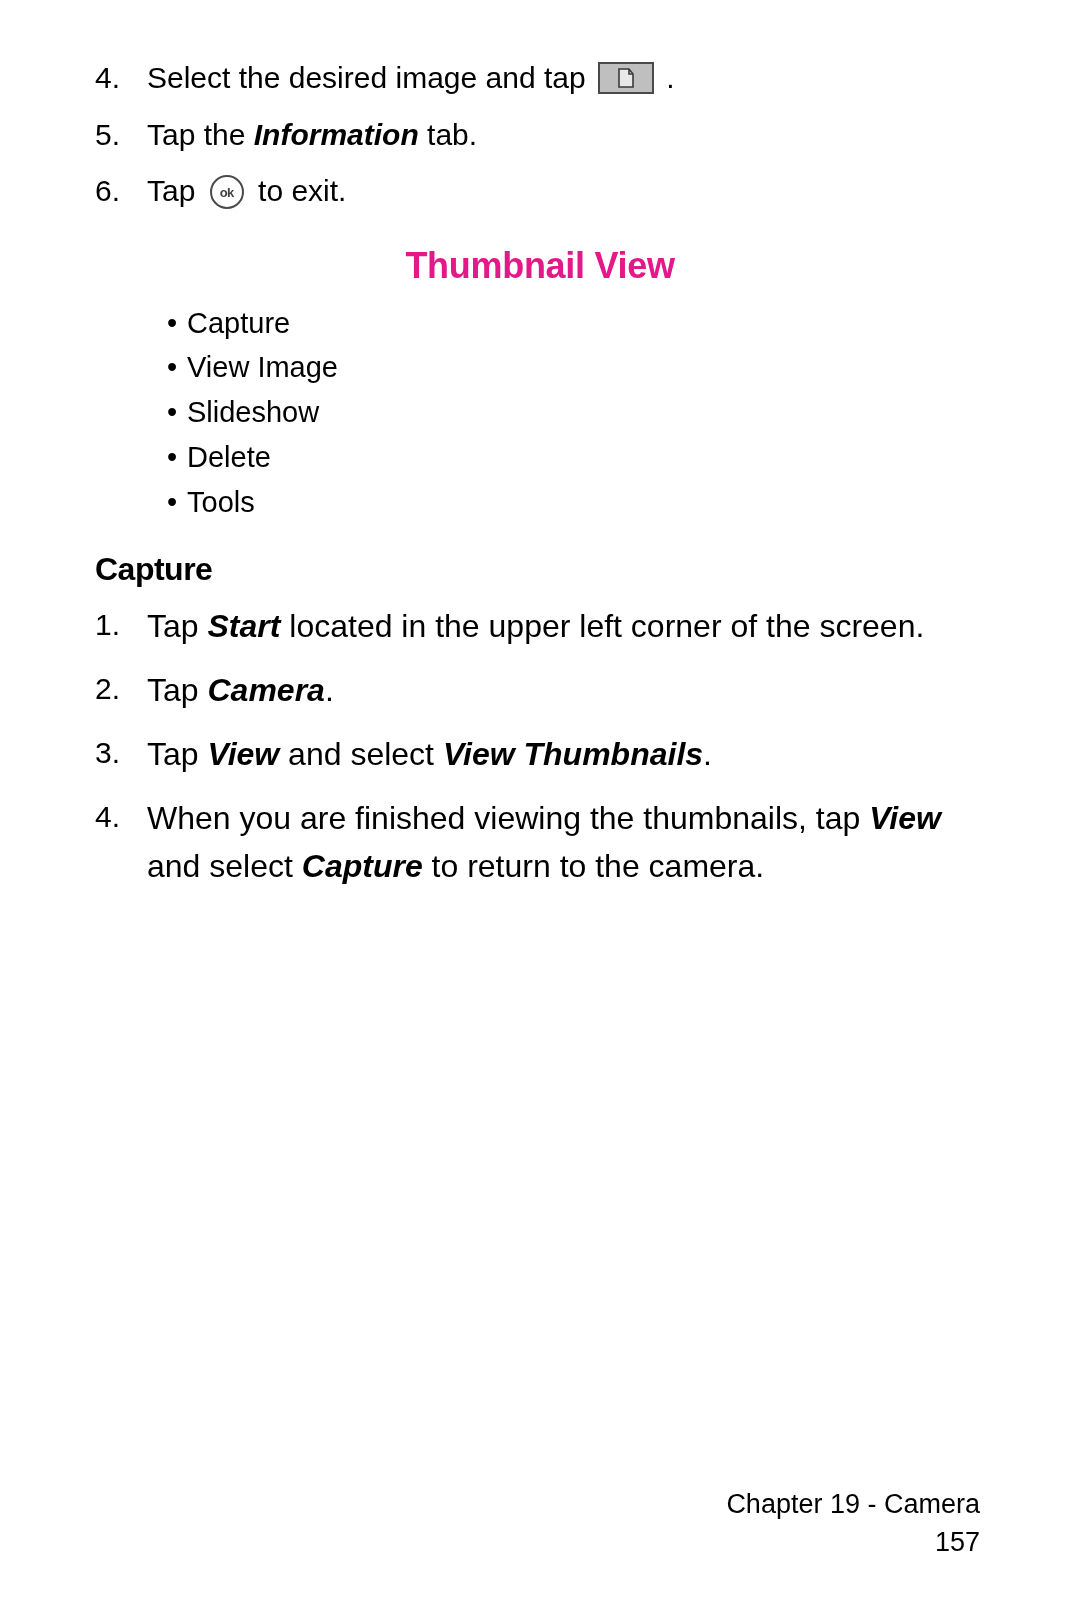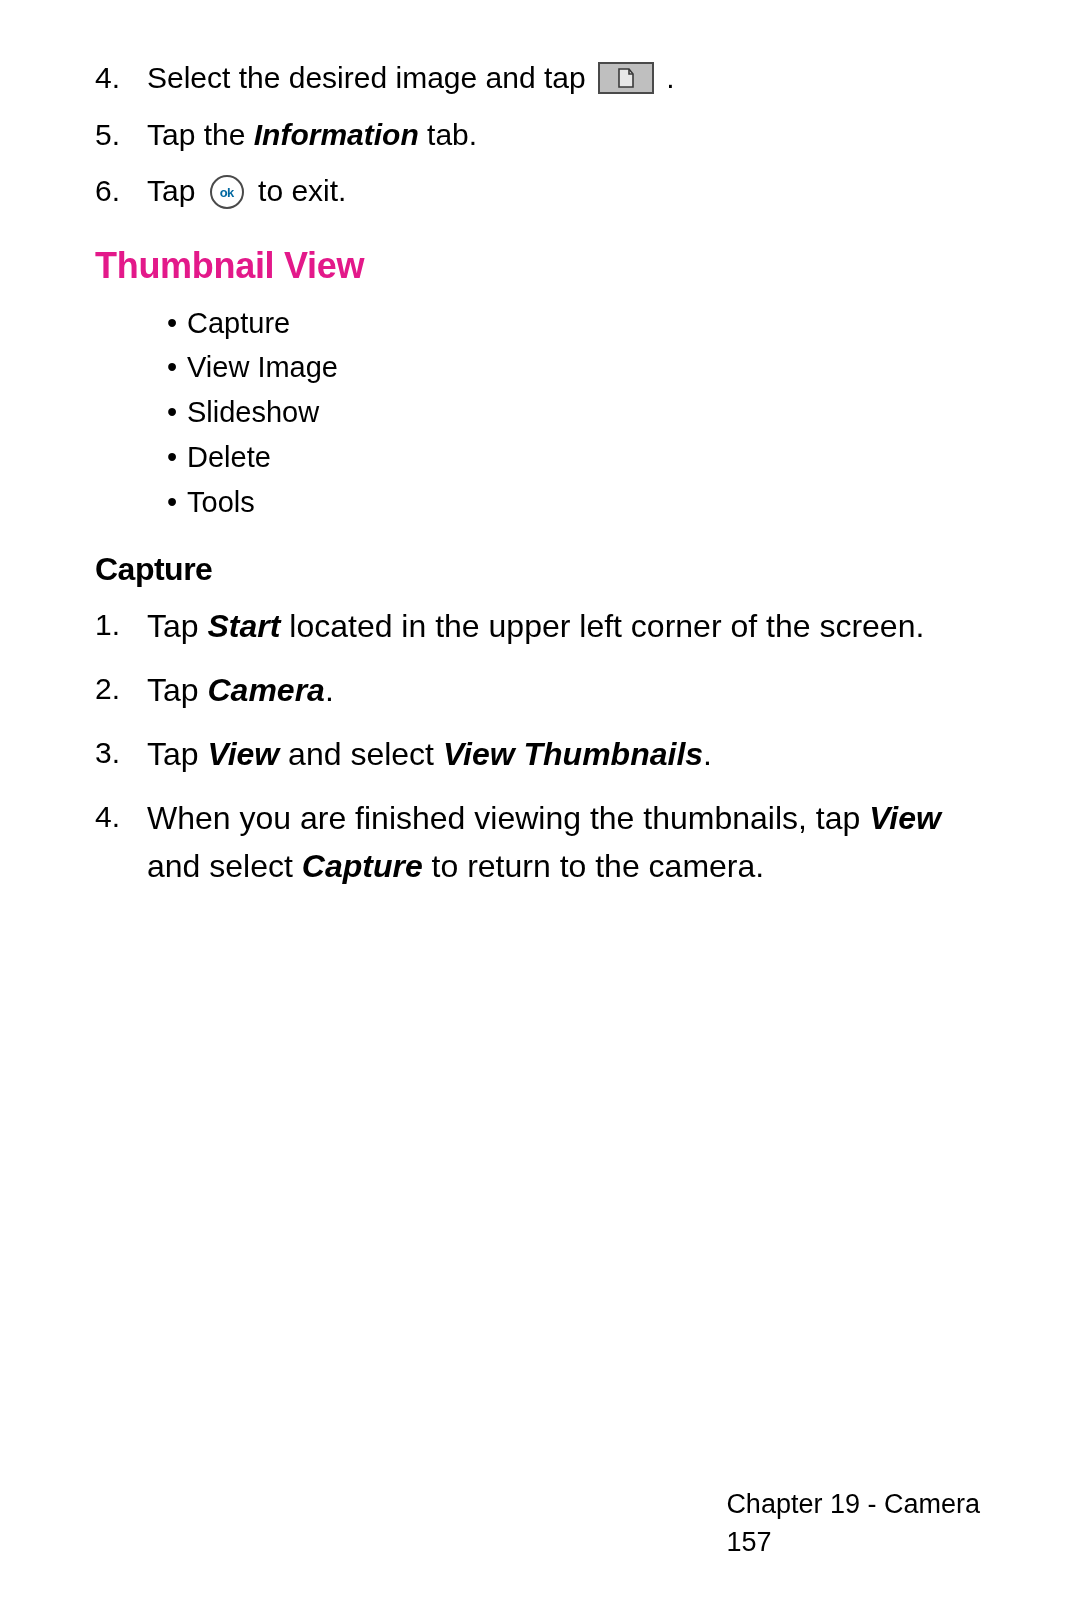--- a/index.html
+++ b/index.html
@@ -66,32 +66,33 @@
     box-sizing: border-box;
     vertical-align: middle;
     margin: 0 6px;
     position: relative;
     top: -1px;
     background: #fff;
   }
   .ok-icon span {
     font-size: 13px;
     font-weight: bold;
-    color: #0369a1;
+    color: #404040;
     line-height: 1;
     letter-spacing: -0.5px;
   }
 
   h2.section {
     font-family: Arial, Helvetica, sans-serif;
     font-weight: bold;
     color: #e3198a;
     font-size: 36px;
     margin: 30px 0 14px 0;
     letter-spacing: -0.3px;
+    text-align: center;
   }
   p.body {
     font-size: 33px;
     line-height: 1.35;
     margin: 0 0 30px 0;
   }
   ul.bullets {
     list-style: none;
     padding: 0;
     margin: 0 0 26px 72px;
@@ -129,21 +130,21 @@
     width: 52px;
     flex: 0 0 52px;
     font-size: 30px;
   }
   ol.sub-steps .txt { font-size: 32px; flex: 1; }
 
   .footer {
     position: absolute;
     bottom: 60px;
     right: 100px;
-    text-align: left;
+    text-align: right;
     font-size: 27px;
     line-height: 1.4;
   }
 </style>
 </head>
 <body>
 
 <div class="page">
 
   <ol class="main-steps">

